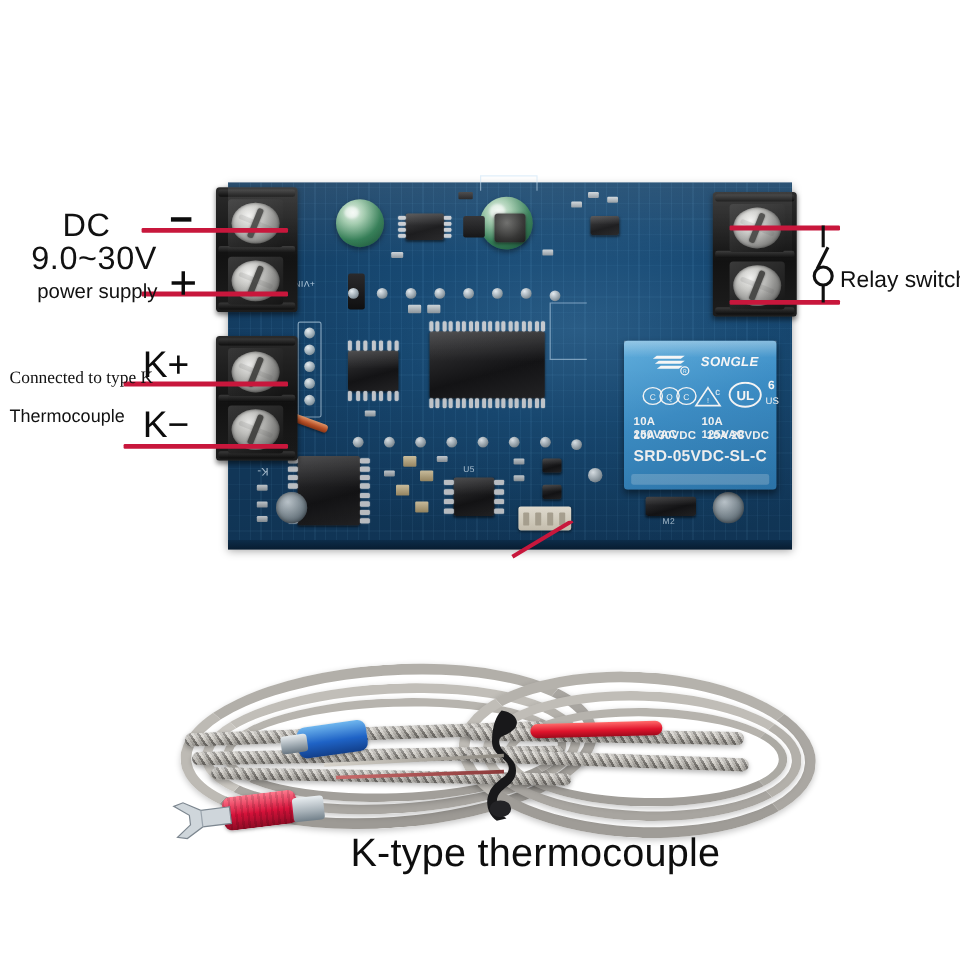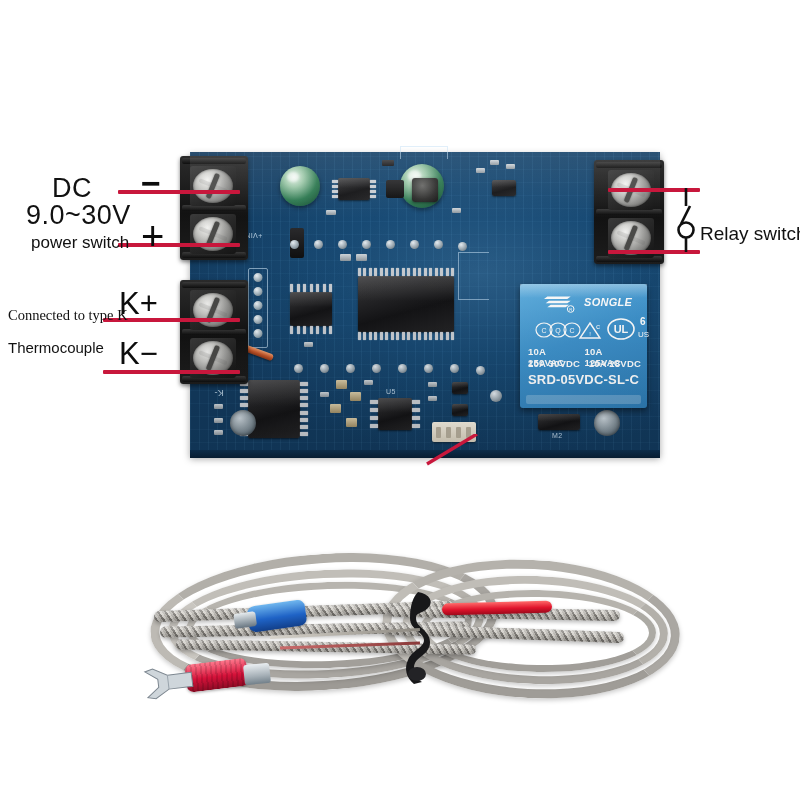--- a/index.html
+++ b/index.html
@@ -436,21 +436,21 @@
 
   <svg id="sw" viewBox="0 0 36 68">
     <line x1="18" y1="2" x2="18" y2="20" stroke="#101010" stroke-width="2.6"></line>
     <line x1="22" y1="20" x2="13" y2="38" stroke="#101010" stroke-width="2.6"></line>
     <circle cx="18" cy="44" r="7.5" fill="#ffffff" stroke="#101010" stroke-width="2.6"></circle>
     <line x1="18" y1="52" x2="18" y2="66" stroke="#101010" stroke-width="2.6"></line>
   </svg>
 
   <div class="ann" id="ann-dc">DC</div>
   <div class="ann" id="ann-volt">9.0~30V</div>
-  <div class="ann" id="ann-psu">power switch</div>
+  <div class="ann" id="ann-psu">power supply</div>
   <div class="ann" id="ann-conn">Connected to type K</div>
   <div class="ann" id="ann-tc">Thermocouple</div>
   <div class="ann" id="ann-relay">Relay switch</div>
 
   <div class="pin" id="pin-minus">−</div>
   <div class="pin" id="pin-plus">+</div>
   <div class="pin" id="pin-kplus">K+</div>
   <div class="pin" id="pin-kminus">K−</div>
 
   <div id="tc-photo">
@@ -512,14 +512,15 @@
                C12 60 24 58 24 50 C24 42 10 40 10 28 C10 14 14 6 18 2 Z" fill="#18181a"></path>
       <ellipse cx="17" cy="84" rx="9" ry="7" fill="#232326"></ellipse>
     </svg>
 
     <div style="position:absolute;left:150px;top:84px;width:150px;height:3px;transform:rotate(-3deg);
       background:linear-gradient(90deg,#d8d4cc,#8c8880);"></div>
     <div style="position:absolute;left:160px;top:96px;width:140px;height:3px;transform:rotate(-2deg);
       background:linear-gradient(90deg,#c96b6b,#8a3a3a);"></div>
   </div>
 
+  <div id="caption">K-type thermocouple</div>
 
 </div>
 
 </body></html>

